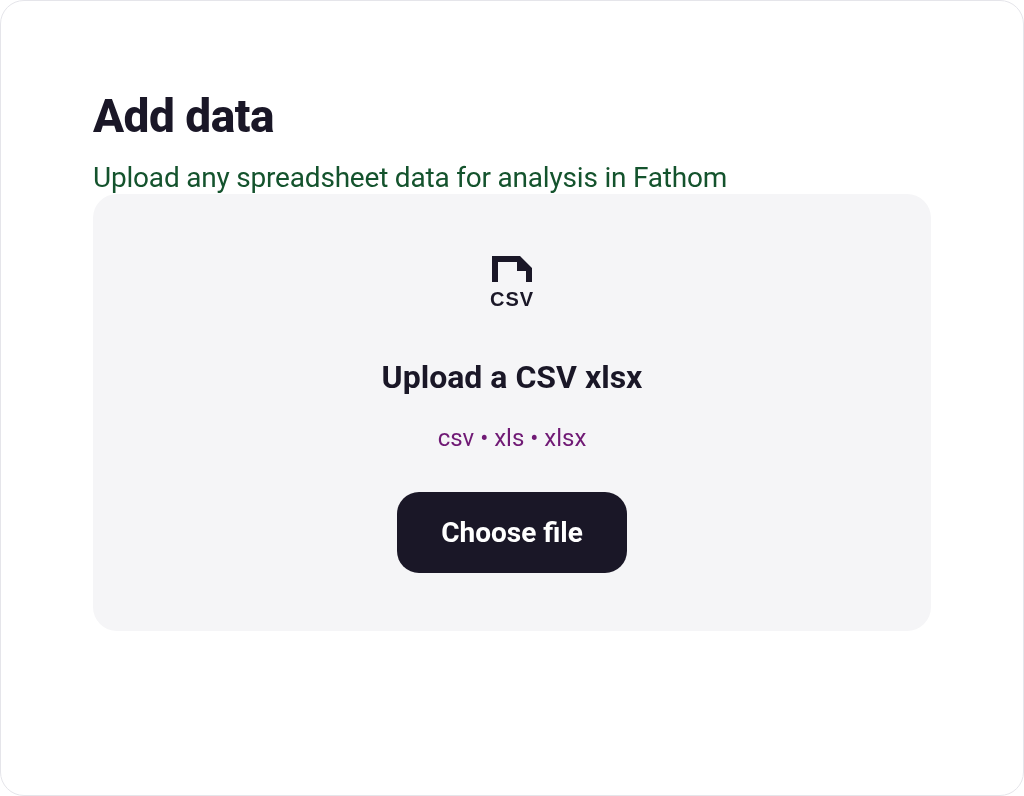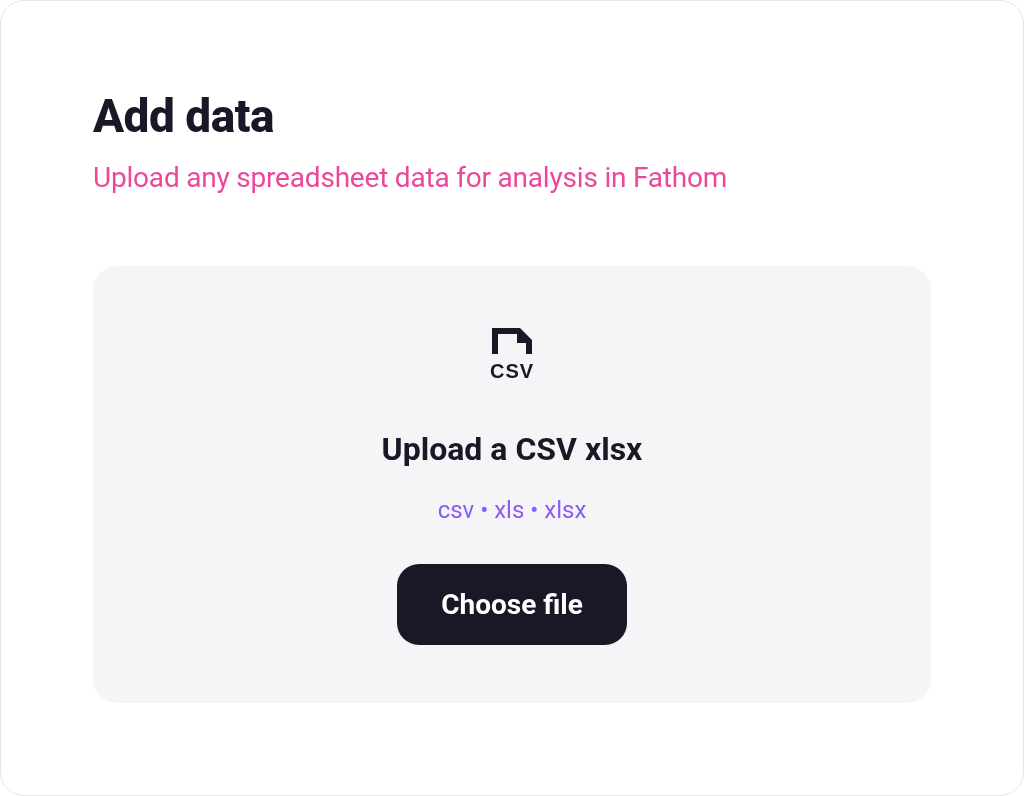--- a/index.html
+++ b/index.html
@@ -24,23 +24,22 @@
     .page-title {
       font-size: 46px;
       font-weight: 800;
       color: #1a1727;
       letter-spacing: -0.5px;
       margin-bottom: 18px;
     }
     .page-subtitle {
       font-size: 28px;
       font-weight: 400;
-      color: #ec4899;
+      color: #14532d;
       letter-spacing: -0.2px;
-      margin-bottom: 72px;
     }
     .upload-zone {
       background: #f5f5f7;
       border-radius: 24px;
       padding: 58px 40px 58px 40px;
       display: flex;
       flex-direction: column;
       align-items: center;
       justify-content: flex-end;
     }
@@ -49,21 +48,21 @@
     }
     .upload-title {
       font-size: 32px;
       font-weight: 700;
       color: #1a1727;
       margin-bottom: 28px;
     }
     .file-types {
       font-size: 24px;
       font-weight: 400;
-      color: #8b5cf6;
+      color: #701a75;
       margin-bottom: 40px;
     }
     .choose-button {
       background: #1a1727;
       color: #ffffff;
       border: none;
       border-radius: 22px;
       padding: 24px 44px;
       font-size: 28px;
       font-weight: 700;

